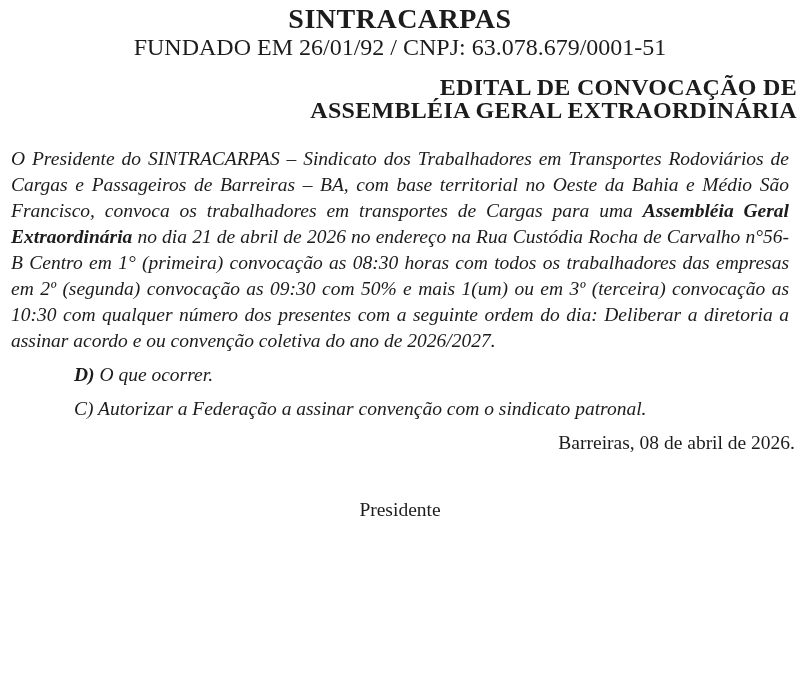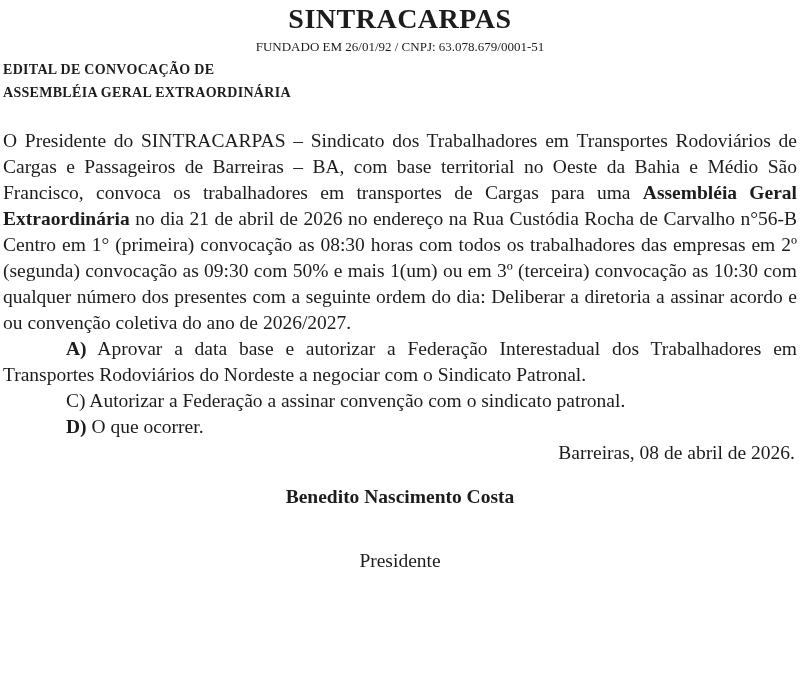--- a/index.html
+++ b/index.html
@@ -22,39 +22,40 @@
     text-align: center;
     letter-spacing: 0.5px;
   }
   .org-sub {
     font-size: 19px;
     line-height: 22px;
     font-weight: bold;
     text-align: center;
   }
   .org-founded {
-    font-size: 13px;
+    font-size: 24px;
     line-height: 22px;
     text-align: center;
   }
 
   .doc-title {
-    font-size: 14px;
+    margin-top: 18px;
+    font-size: 24px;
     line-height: 23px;
     font-weight: bold;
-    text-align: left;
+    text-align: right;
     letter-spacing: 0.3px;
   }
 
   .doc-body {
     margin-top: 24px;
     font-size: 19.5px;
     line-height: 26px;
   }
-  .doc-body p { margin: 0; text-align: justify; }
+  .doc-body p { margin: 8px; text-align: justify; font-style: italic; }
   .agenda-item { text-indent: 63px; }
 
   .date-line {
     margin-top: 0;
     font-size: 19.5px;
     line-height: 26px;
     text-align: right;
     padding-right: 2px;
   }
 
@@ -85,29 +86,27 @@
 
   <div class="doc-title">
     <div>EDITAL DE CONVOCAÇÃO DE</div>
     <div>ASSEMBLÉIA GERAL EXTRAORDINÁRIA</div>
   </div>
 
   <div class="doc-body">
 
     <p><span>O Presidente do SINTRACARPAS – Sindicato dos Trabalhadores em Transportes Rodoviários de Cargas e Passageiros de Barreiras – BA, com base territorial no Oeste da Bahia e Médio São Francisco, convoca os trabalhadores em transportes de Cargas para uma </span><span class="bold">Assembléia Geral Extraordinária</span><span> no dia 21 de abril de 2026 no endereço na Rua Custódia Rocha de Carvalho n°56-B Centro em 1° (primeira) convocação as 08:30 horas com todos os trabalhadores das empresas em 2º (segunda) convocação as 09:30 com 50% e mais 1(um) ou em 3º (terceira) convocação as 10:30 com qualquer número dos presentes com a seguinte ordem do dia: Deliberar a diretoria a assinar acordo e ou convenção coletiva do ano de 2026/2027.</span></p>
 
-    <p class="agenda-item"><span class="bold">A)</span><span> Aprovar a data base e autorizar a Federação Interestadual dos Trabalhadores em Transportes Rodoviários do Nordeste a negociar com o Sindicato Patronal.</span></p>
 
 
+    <p class="agenda-item"><span class="bold">D)</span><span> O que ocorrer.</span></p>
+
     <p class="agenda-item"><span>C)</span><span> Autorizar a Federação a assinar convenção com o sindicato patronal.</span></p>
-
-    <p class="agenda-item"><span class="bold">D)</span><span> O que ocorrer.</span></p>
 
   </div>
 
   <p class="date-line">Barreiras, 08 de abril de 2026.</p>
 
   <div class="signature">
-    <div class="sig-name">Benedito Nascimento Costa</div>
     <div class="sig-role">Presidente</div>
   </div>
 
 </div>
 
 </body></html>

